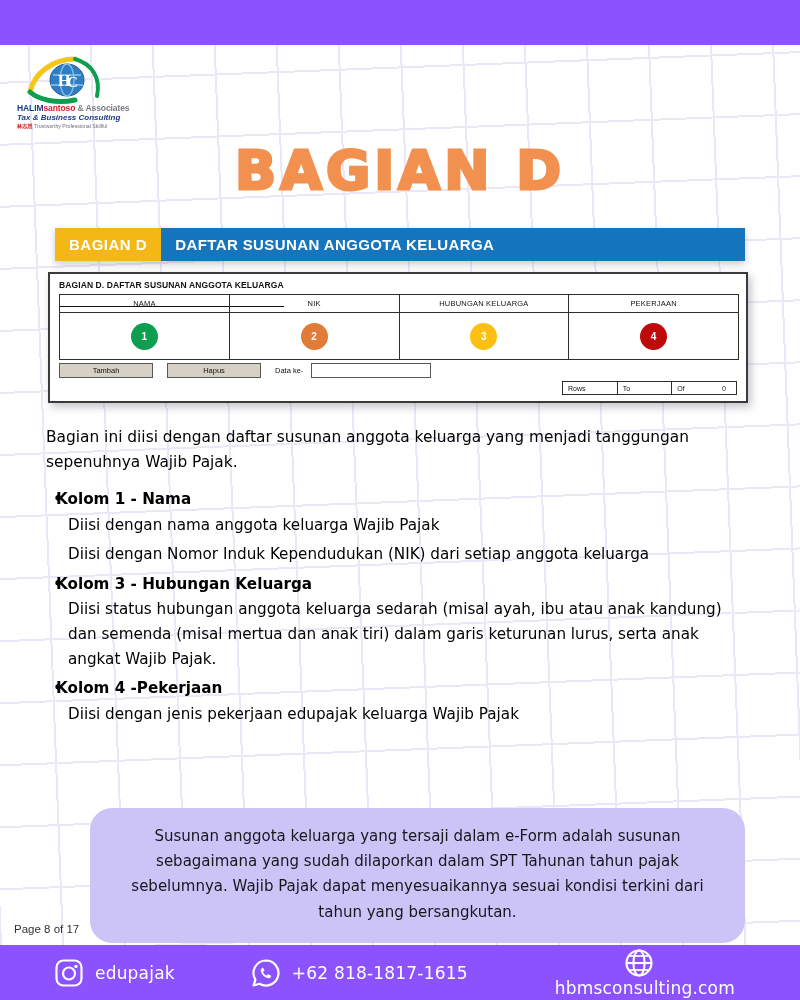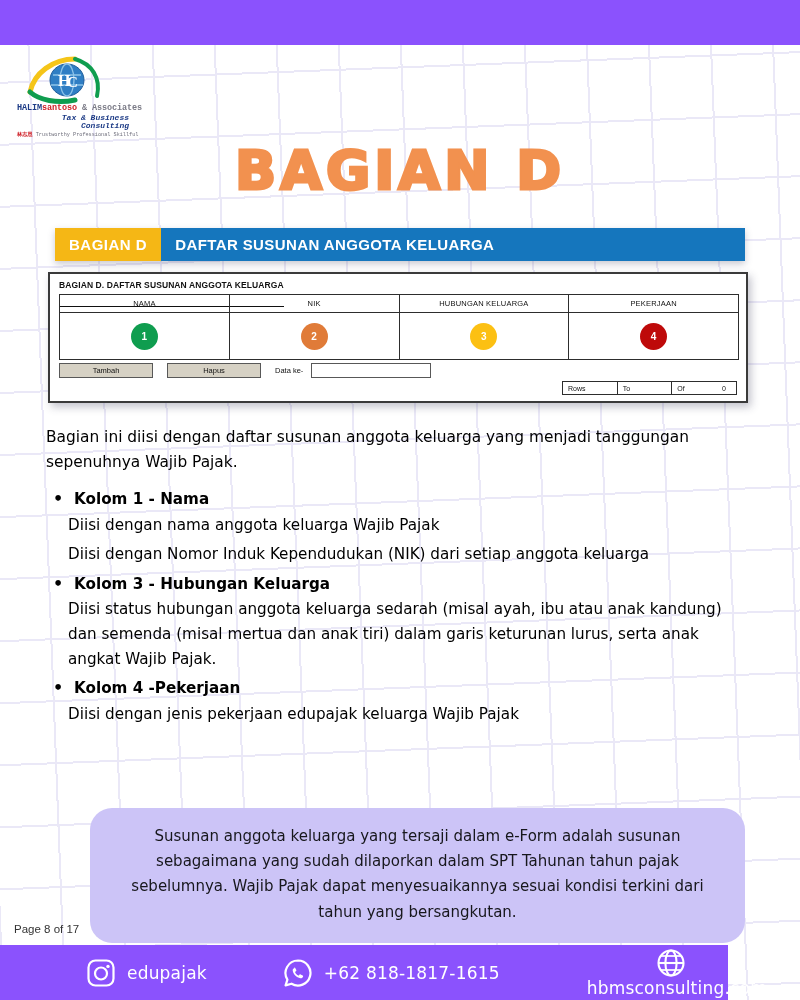--- a/index.html
+++ b/index.html
@@ -55,23 +55,22 @@
     top: 56px;
     width: 112px;
     height: 76px;
     z-index: 6;
   }
   .logo svg { display:block; }
   .logo-txt {
     position: absolute;
     left: 0; top: 48px;
     width: 112px;
-    text-align: right;
+    text-align: left;
     line-height: 1.05;
-    font-family: Liberation Mono, monospace;
   }
   .logo-l1 { font-size: 8.5px; font-weight: 700; color:#1d3b86; letter-spacing:-.1px; white-space:nowrap;}
   .logo-l1 .red { color:#cf2027; }
   .logo-l1 .gry { color:#7a7a86; font-weight:600;}
   .logo-l2 { font-size: 8px; font-weight: 700; font-style: italic; color:#1d3b86; margin-top:1px; }
   .logo-l3 { font-size: 5.2px; color:#6f6f7c; margin-top:2px; white-space:nowrap;}
   .logo-l3 .cn { color:#cf2027; font-weight:700; }
 
   
   .bigtitle {
@@ -243,21 +242,21 @@
   ul.kolom-list {
     list-style: none;
     margin: 0;
     padding: 0;
   }
   ul.kolom-list > li { margin-bottom: 2px; }
   .kolom-head {
     font-weight: 700;
     font-size: 15.2px;
     position: relative;
-    padding-left: 28px;
+    padding-left: 10px;
     margin-bottom: 1px;
   }
   .kolom-head::before {
     content: "•";
     position: absolute;
     left: 7px; top: -1px;
     font-size: 16px;
   }
   .kolom-desc {
     padding-left: 22px;
@@ -288,27 +287,26 @@
     left: 14px; top: 923px;
     font-size: 11.5px;
     color: #333;
     z-index: 7;
   }
 
   
   .footer {
     position: absolute;
     left: 0; bottom: 0;
-    width: 696px;
+    width: 800px;
     height: 55px;
     background: #8b52fd;
     display: flex;
     align-items: center;
     z-index: 8;
-    padding-left: 32px;
   }
   .fitem {
     display: flex;
     align-items: center;
     color: #fff;
     white-space: nowrap;
   }
   .fitem .ftxt {
     font-size: 17px;
     margin-left: 11px;

